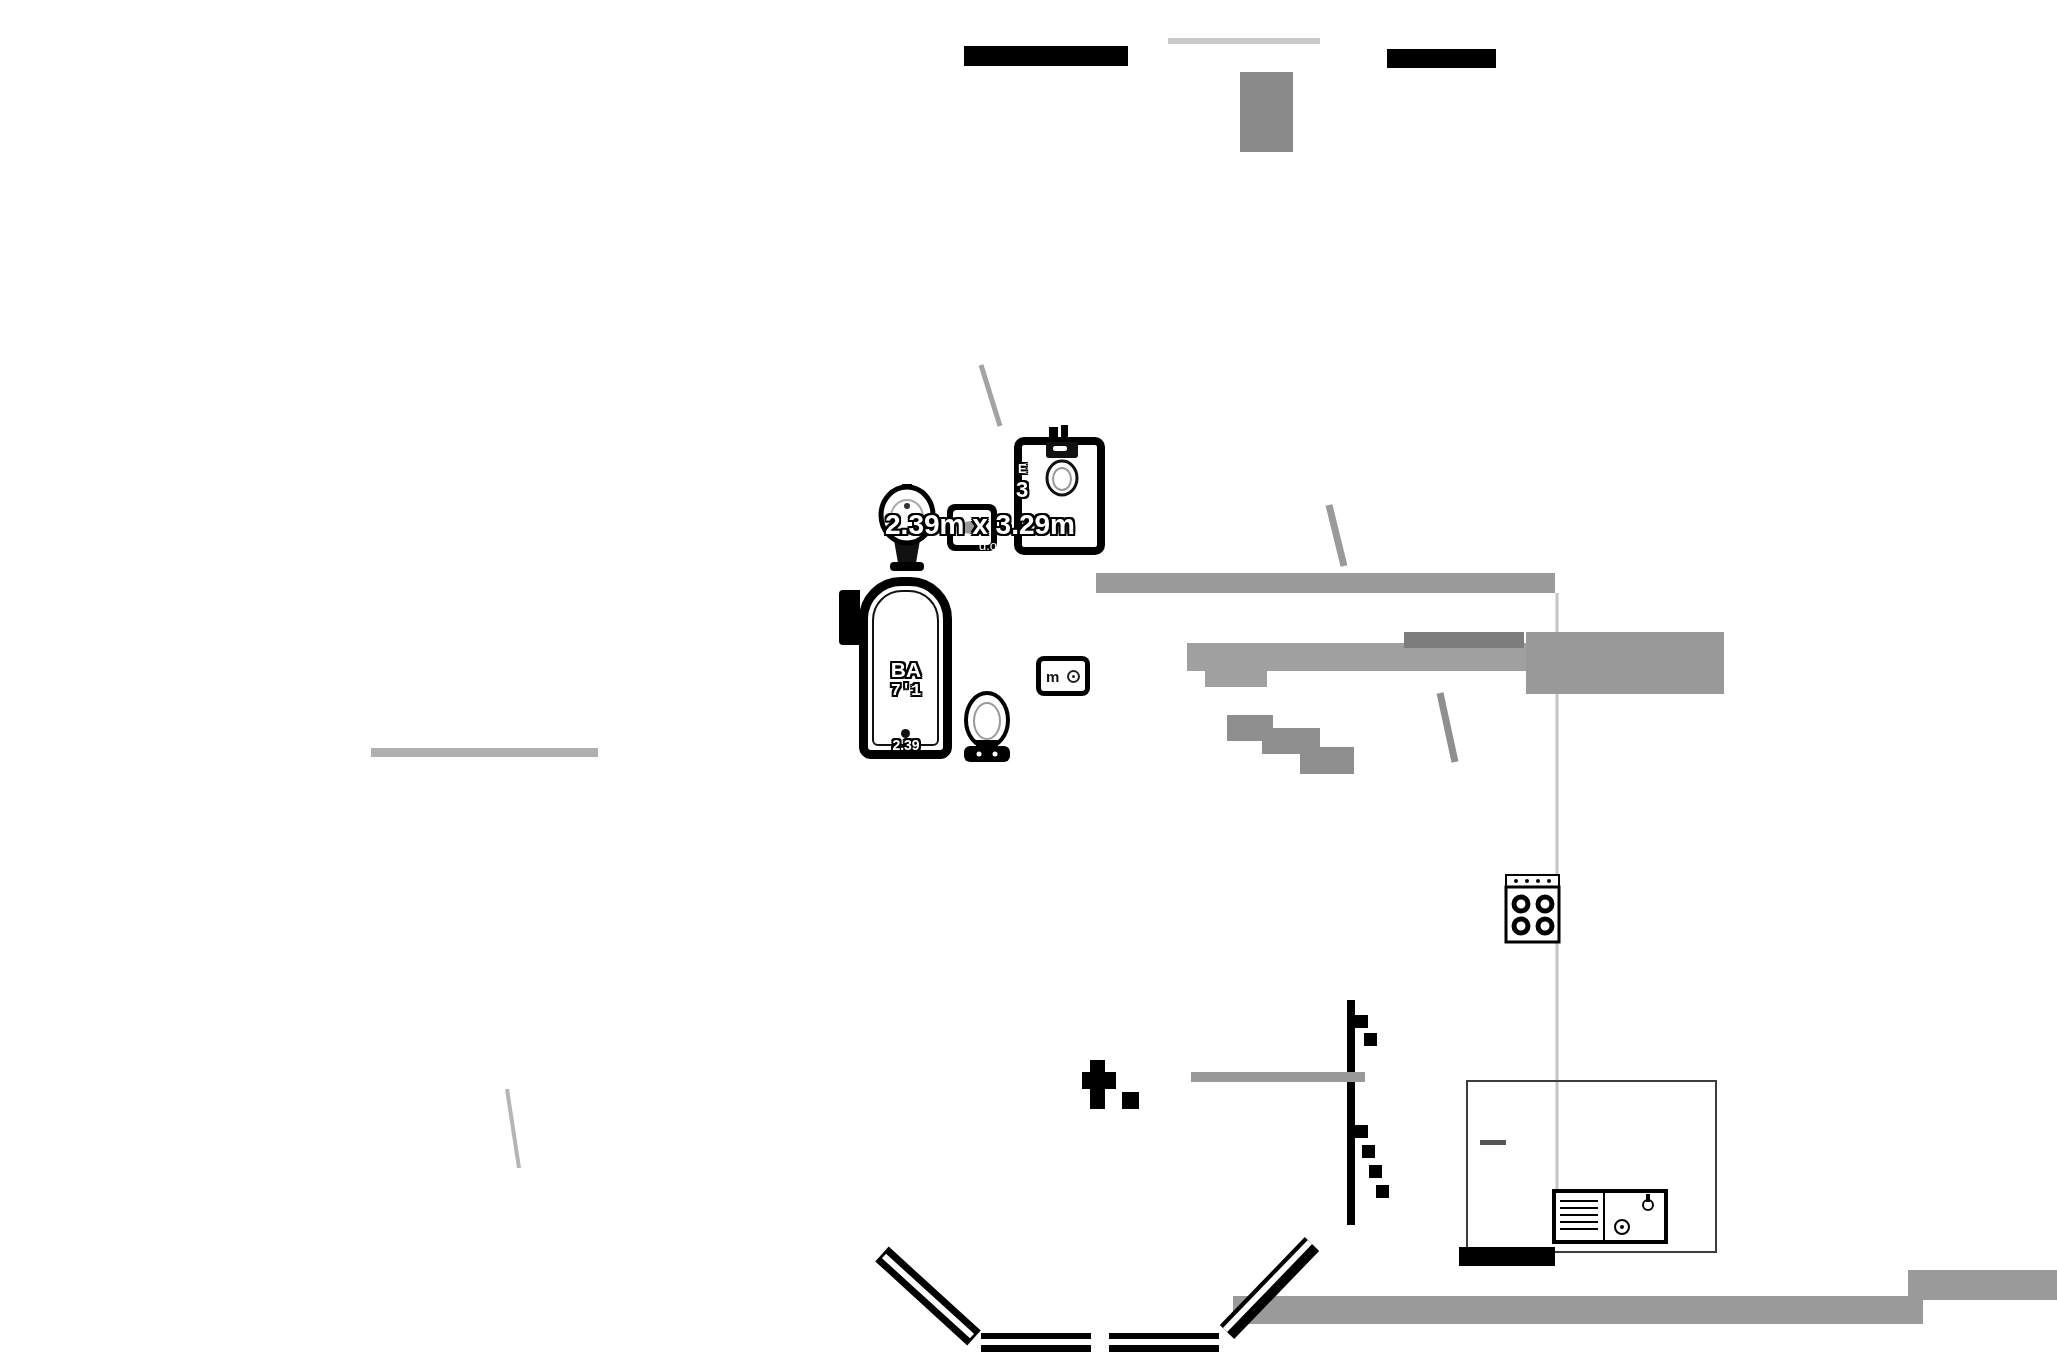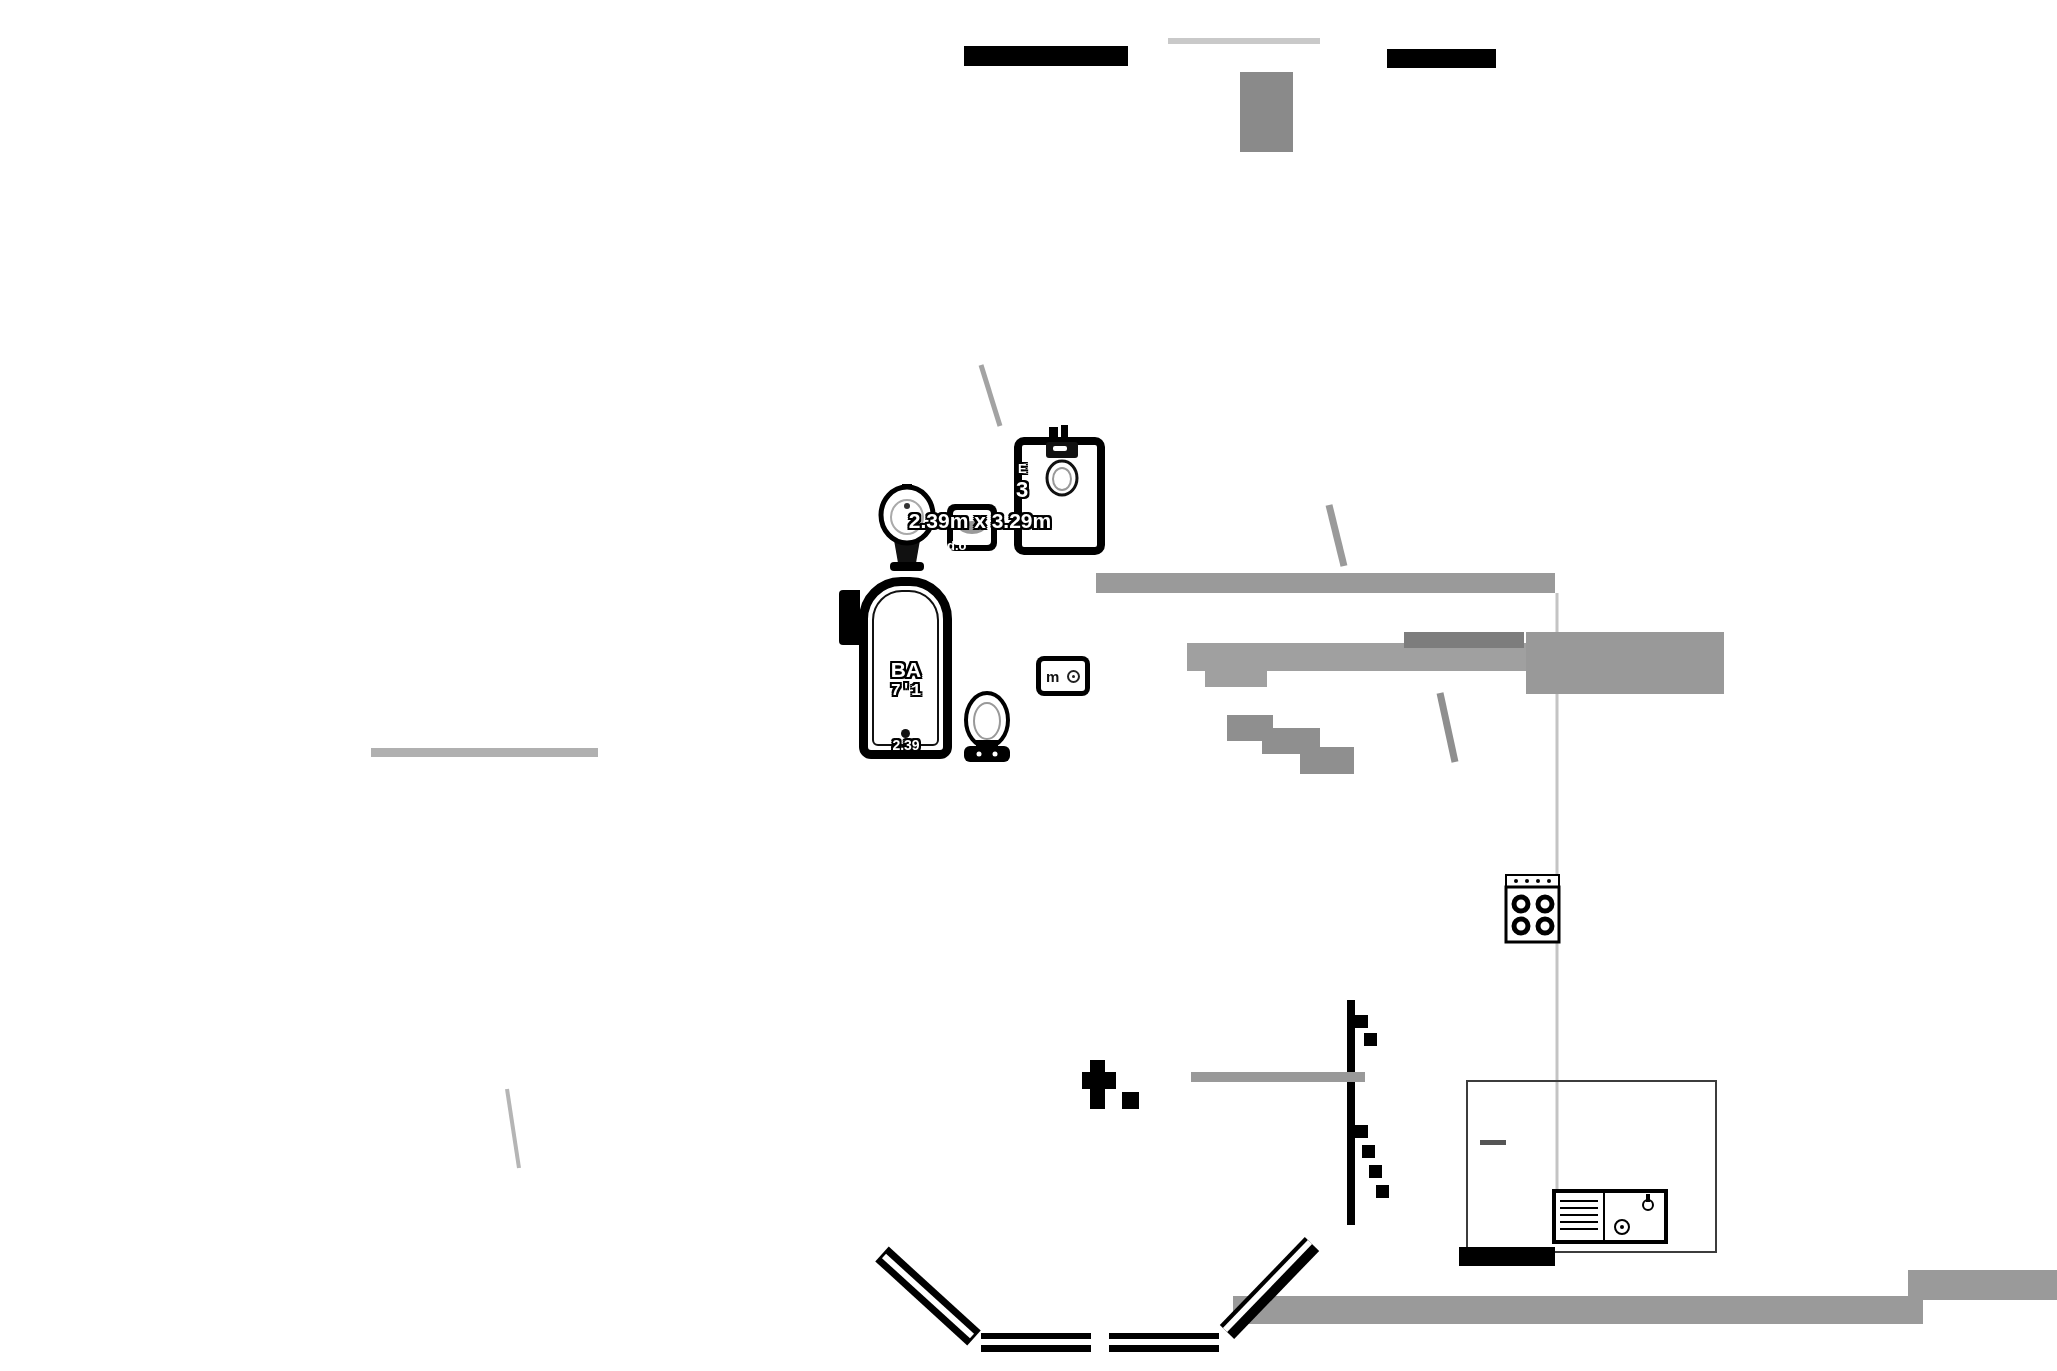--- a/index.html
+++ b/index.html
@@ -130,24 +130,24 @@
     <rect x="24" y="0" width="10" height="8" fill="#000"></rect>
     <ellipse cx="29" cy="31" rx="26" ry="28" fill="#fff" stroke="#000" stroke-width="5"></ellipse>
     <ellipse cx="29" cy="33" rx="16" ry="17" fill="none" stroke="#aaa" stroke-width="2"></ellipse>
     <circle cx="29" cy="22" r="3" fill="#333"></circle>
   </svg>
 
   <div class="abs appliance" style="left:947px; top:504px; width:50px; height:47px;">
     <div class="appliance-inner">
       <div class="appliance-oval"></div>
     </div>
-    <div class="abs" style="left:0; right:0; bottom:-2px; text-align:left; color:#fff; font-size:13px; font-weight:bold;">d.o</div>
-  </div>
-
-  <div class="abs outlined" style="left:880px; top:509px; width:200px; text-align:center; font-size:21px;">2.39m x 3.29m</div>
+    <div class="abs" style="left:0; right:0; bottom:-2px; text-align:right; color:#fff; font-size:13px; font-weight:normal;">d.o</div>
+  </div>
+
+  <div class="abs outlined" style="left:880px; top:509px; width:200px; text-align:center; font-size:28px;">2.39m x 3.29m</div>
 
   <div class="abs black" style="left:839px; top:590px; width:21px; height:55px; border-radius:4px 0 0 4px;"></div>
   <div class="abs tub" style="left:859px; top:577px; width:93px; height:182px;">
     <div class="tub-liner"></div>
     <div class="tub-drain"></div>
   </div>
   <div class="abs" style="left:854px; top:630px; width:104px; text-align:center;">
     <div class="outlined" style="font-size:21px; line-height:23px;margin-top:28px;">BA</div>
     <div class="outlined" style="font-size:17px; line-height:20px;font-family:Liberation Mono, monospace;">7'1</div>
     <div class="outlined" style="font-size:14px; line-height:22px;margin-top:33px;">2.39</div>

